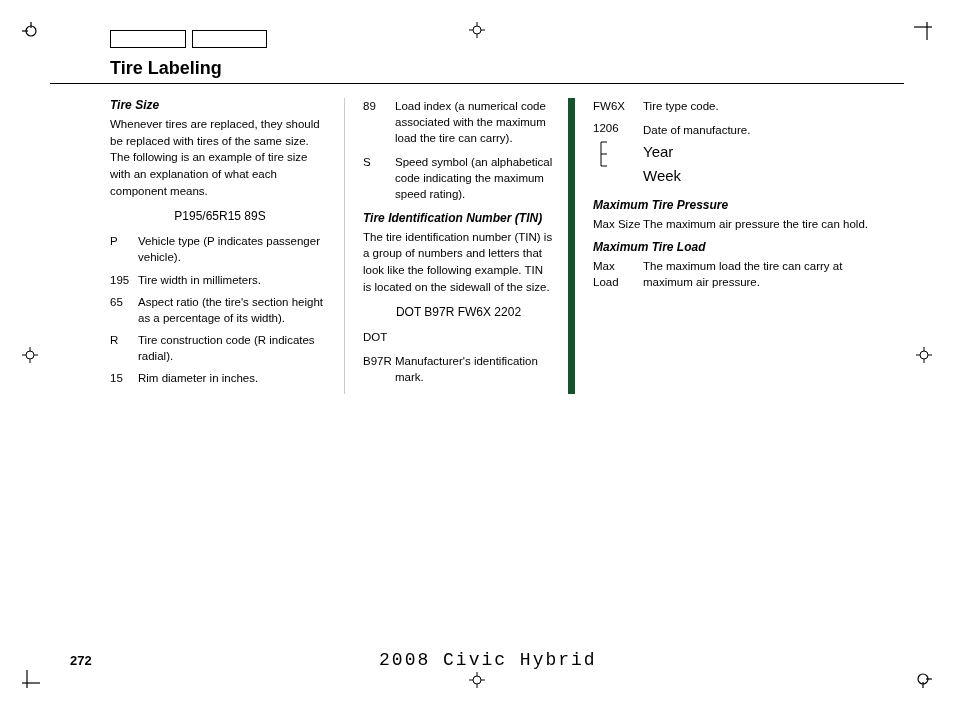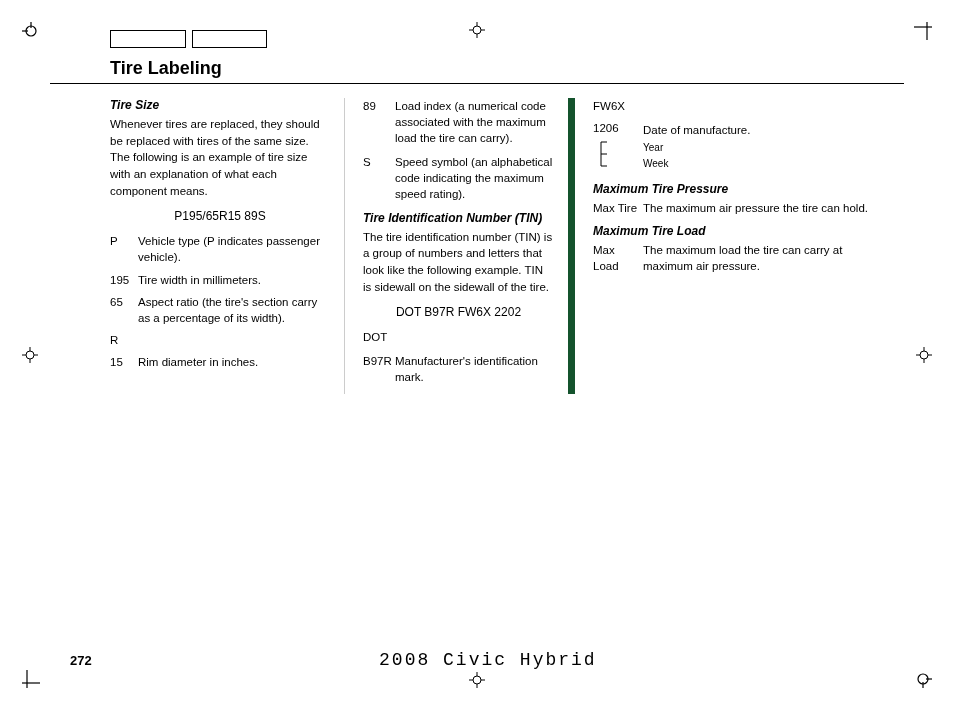--- a/index.html
+++ b/index.html
@@ -337,82 +337,84 @@
       <div class="spec-row">
         <span class="spec-code">P</span>
         <span class="spec-desc">Vehicle type (P indicates passenger vehicle).</span>
       </div>
       <div class="spec-row">
         <span class="spec-code">195</span>
         <span class="spec-desc">Tire width in millimeters.</span>
       </div>
       <div class="spec-row">
         <span class="spec-code">65</span>
-        <span class="spec-desc">Aspect ratio (the tire's section carry as a percentage of its width).</span>
+        <span class="spec-desc">Aspect ratio (the tire's section height as a percentage of its width).</span>
       </div>
       <div class="spec-row">
         <span class="spec-code">R</span>
+        <span class="spec-desc">Tire construction code (R indicates radial).</span>
       </div>
       <div class="spec-row">
         <span class="spec-code">15</span>
         <span class="spec-desc">Rim diameter in inches.</span>
       </div>
     </div>
 
     <div class="col-middle">
       <div class="mid-spec-row">
         <span class="mid-code">89</span>
         <span class="mid-desc">Load index (a numerical code associated with the maximum load the tire can carry).</span>
       </div>
       <div class="mid-spec-row">
         <span class="mid-code">S</span>
         <span class="mid-desc">Speed symbol (an alphabetical code indicating the maximum speed rating).</span>
       </div>
 
       <div class="tin-title"><em>Tire Identification Number (TIN)</em></div>
-      <div class="tin-desc">The tire identification number (TIN) is a group of numbers and letters that look like the following example. TIN is sidewall on the sidewall of the tire.</div>
+      <div class="tin-desc">The tire identification number (TIN) is a group of numbers and letters that look like the following example. TIN is located on the sidewall of the size.</div>
       <div class="example-dot">DOT B97R FW6X 2202</div>
 
       <div class="mid-spec-row">
         <span class="mid-code">DOT</span>
       </div>
       <div class="mid-spec-row">
         <span class="mid-code">B97R</span>
         <span class="mid-desc">Manufacturer's identification mark.</span>
       </div>
     </div>
 
     <div class="col-right">
       <div class="right-spec-row">
         <span class="right-code">FW6X</span>
+        <span class="right-desc">Tire type code.</span>
       </div>
 
       <div class="date-row" style="margin-bottom:2px;">
         <span class="date-code" style="font-size:11.5px;">1206</span>
         <span class="right-desc">Date of manufacture.</span>
       </div>
       <div style="display:flex; margin-bottom:10px; padding-left:0;">
         <div style="width:50px; flex-shrink:0;">
           
           <svg width="40" height="28" viewBox="0 0 40 28">
             <line x1="8" y1="2" x2="8" y2="26" stroke="#000" stroke-width="1"></line>
             <line x1="8" y1="2" x2="14" y2="2" stroke="#000" stroke-width="1"></line>
             <line x1="8" y1="14" x2="14" y2="14" stroke="#000" stroke-width="1"></line>
             <line x1="8" y1="26" x2="14" y2="26" stroke="#000" stroke-width="1"></line>
           </svg>
         </div>
-        <div style="font-size:10px; line-height:1.6;">
+        <div style="font-size:15px; line-height:1.6;">
           <div>Year</div>
           <div>Week</div>
         </div>
       </div>
 
       <div class="section-title-bold"><em>Maximum Tire Pressure</em></div>
       <div class="right-spec-row">
-        <span class="right-code">Max Tire</span>
+        <span class="right-code">Max Size</span>
         <span class="right-desc">The maximum air pressure the tire can hold.</span>
       </div>
 
       <div class="section-title-bold"><em>Maximum Tire Load</em></div>
       <div class="right-spec-row">
         <span class="right-code">Max Load</span>
         <span class="right-desc">The maximum load the tire can carry at maximum air pressure.</span>
       </div>
     </div>
 

